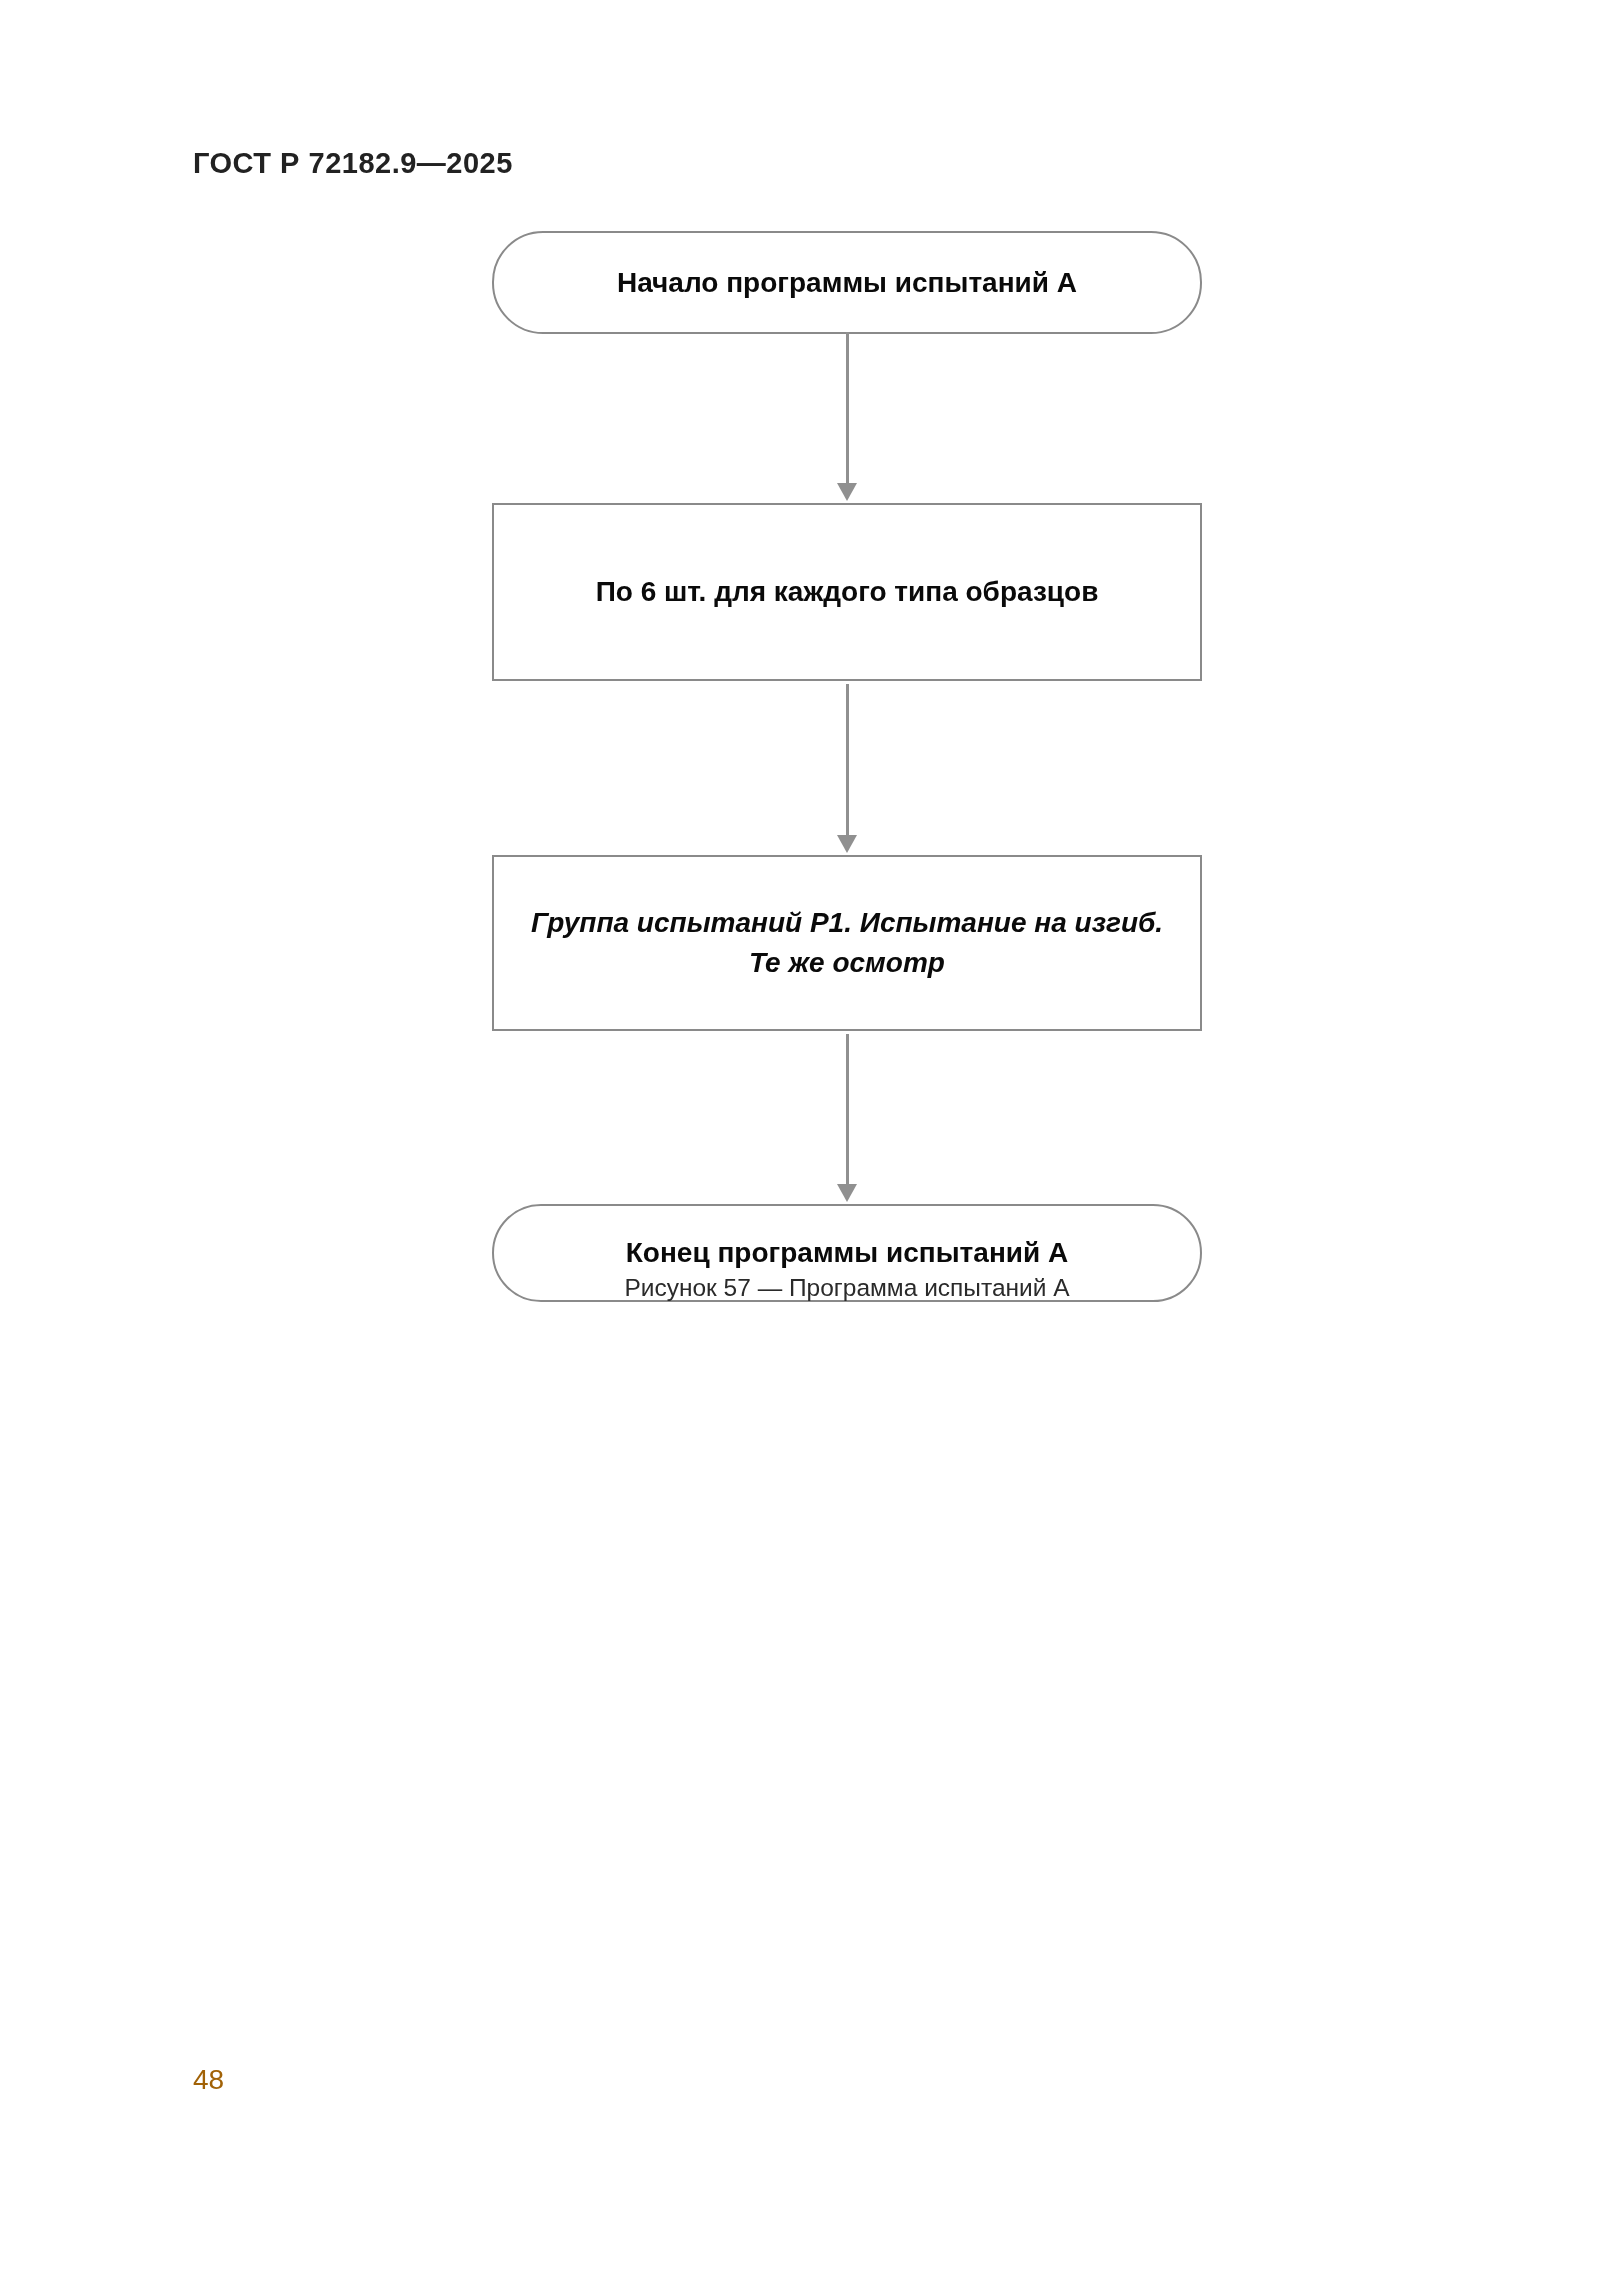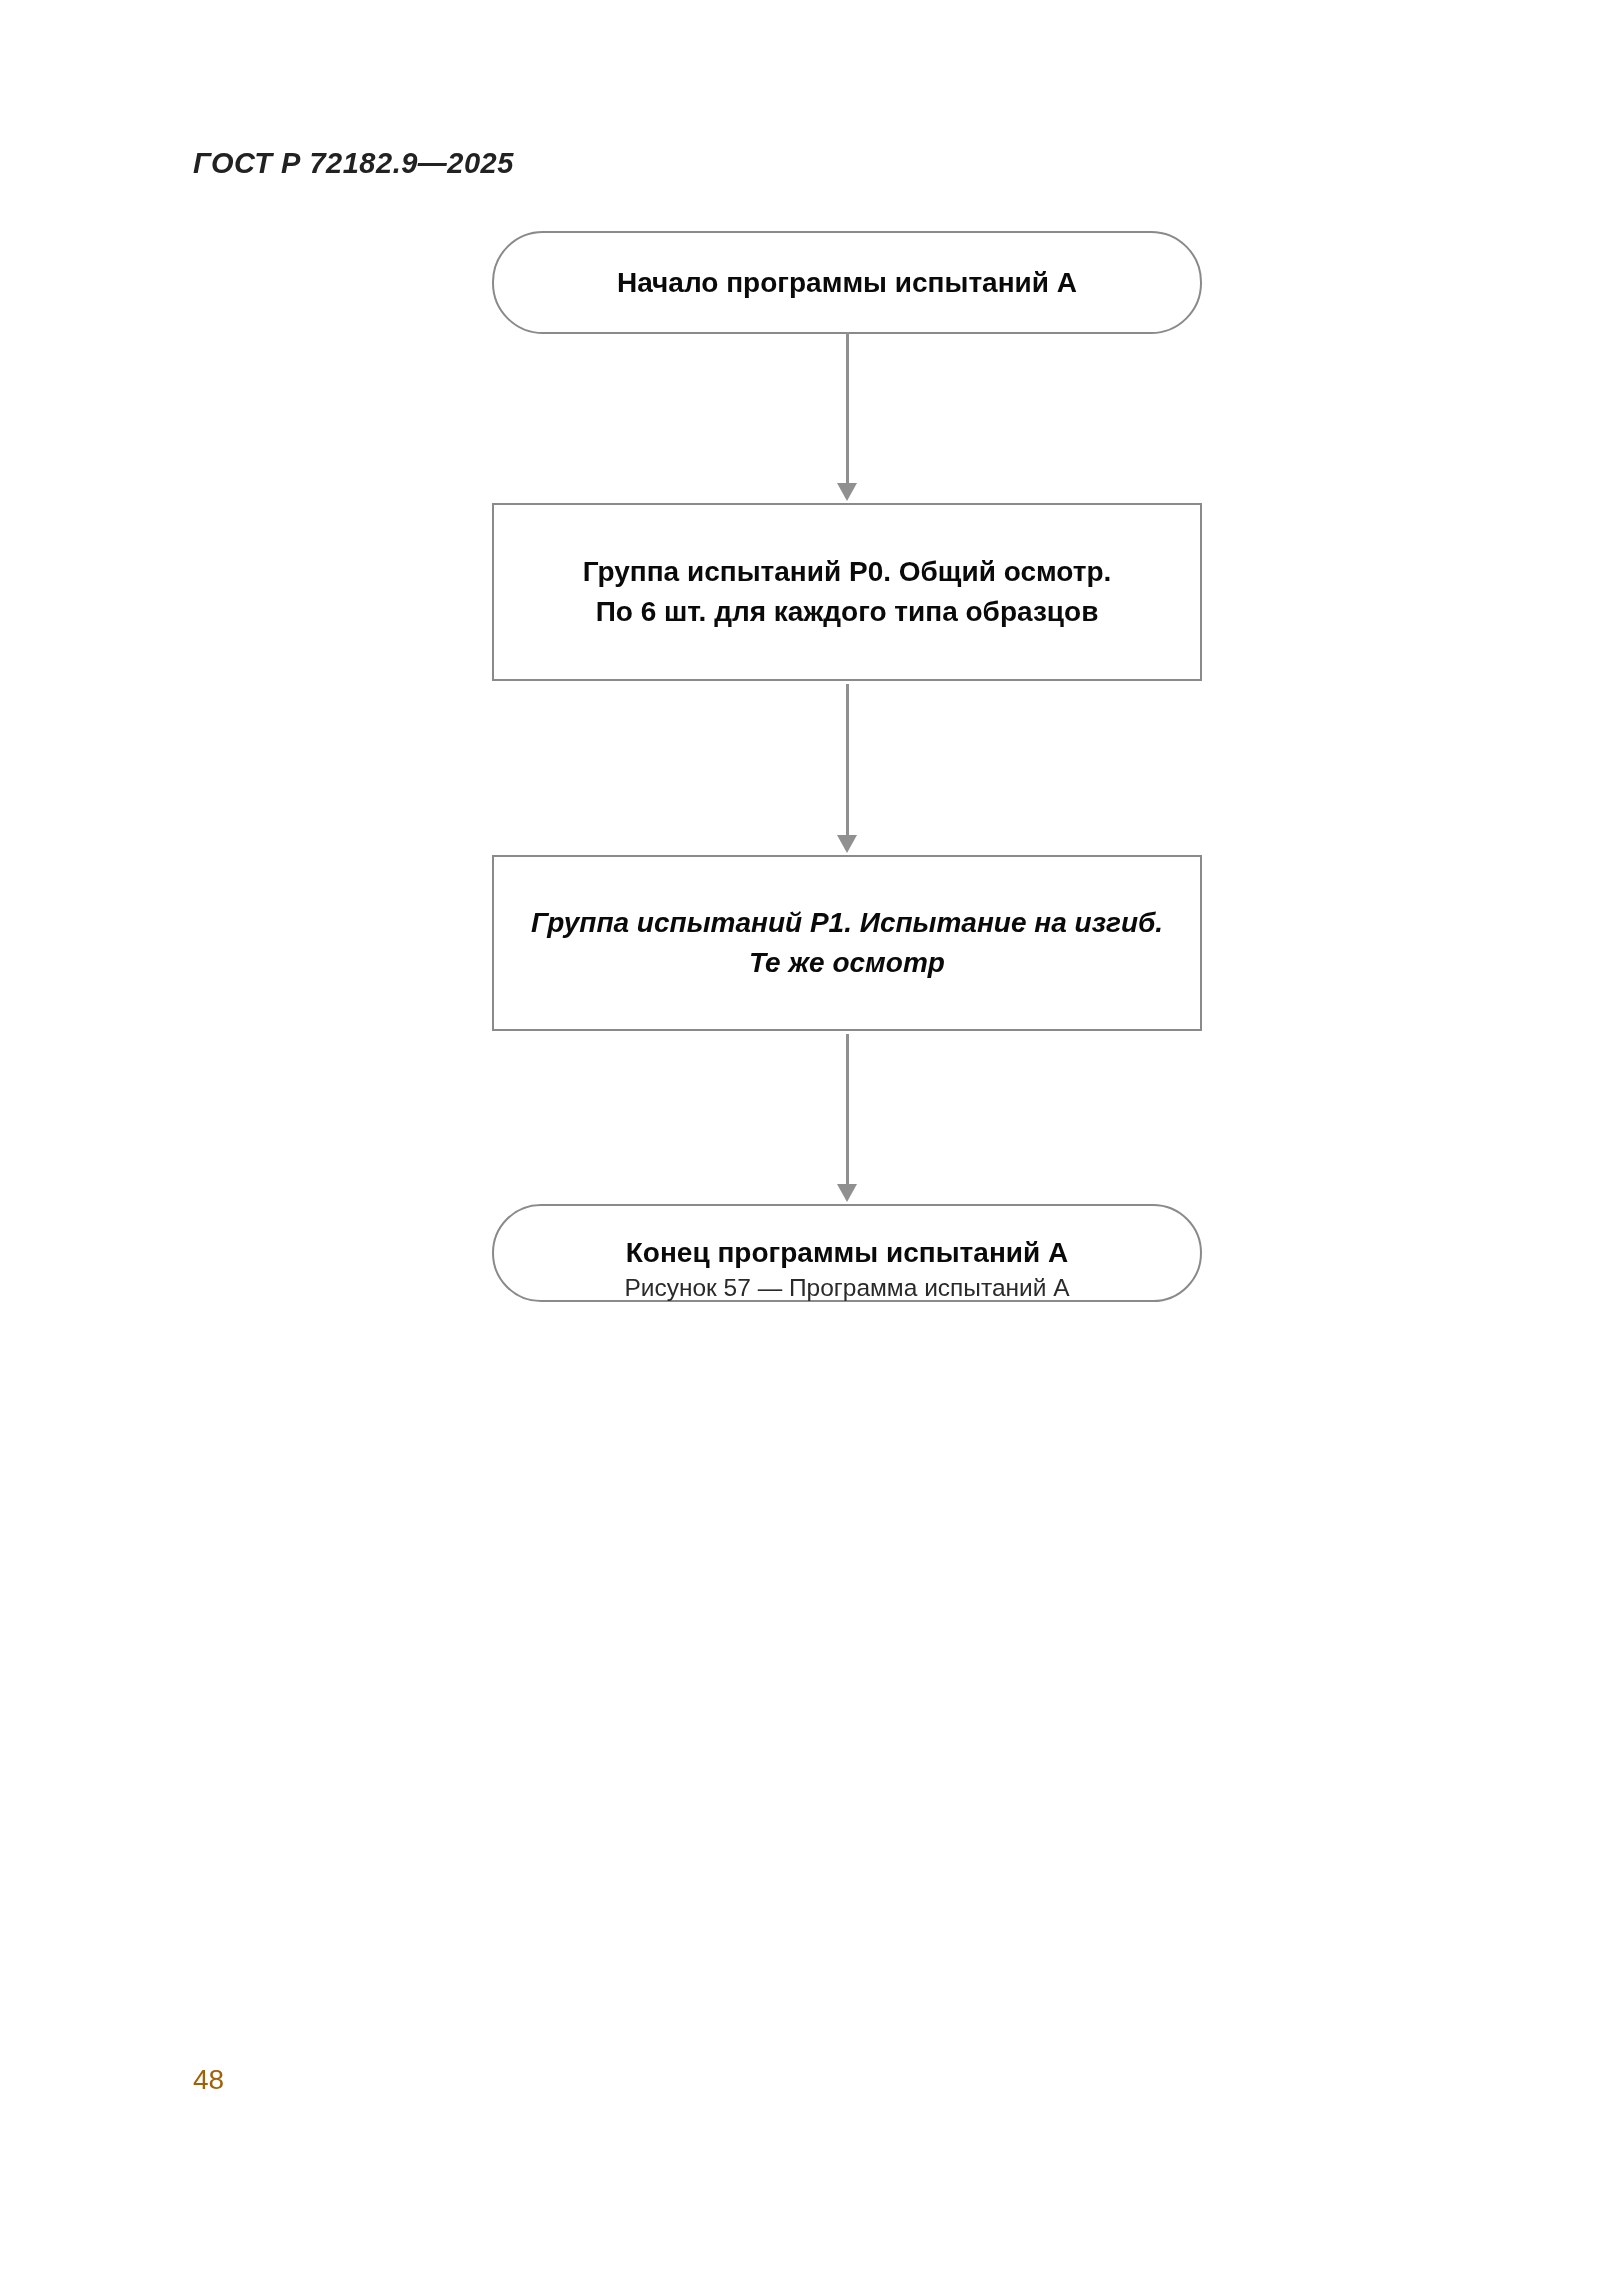--- a/index.html
+++ b/index.html
@@ -17,21 +17,20 @@
   }
   .doc-header {
     position: absolute;
     left: 193px;
     top: 147px;
     font-size: 29px;
     font-weight: bold;
     letter-spacing: 0.5px;
     color: #222222;
     white-space: nowrap;
-    font-style: italic;
   }
   .node {
     position: absolute;
     left: 492px;
     width: 710px;
     border: 2.9px solid #8a8a8a;
     background: #ffffff;
     display: flex;
     flex-direction: column;
     align-items: center;
@@ -106,21 +105,20 @@
     <div class="node terminator node-start">
       <span>Начало программы испытаний А</span>
     </div>
 
     <div class="arrow arrow-1">
       <div class="arrow-line"></div>
       <div class="arrow-head"></div>
     </div>
 
     <div class="node process node-p0">
-      <span>Группа испытаний Р0. Общий осмотр.</span>
       <span>По 6 шт. для каждого типа образцов</span>
     </div>
 
     <div class="arrow arrow-2">
       <div class="arrow-line"></div>
       <div class="arrow-head"></div>
     </div>
 
     <div class="node process node-p1">
       <span>Группа испытаний Р1. Испытание на изгиб.</span>

